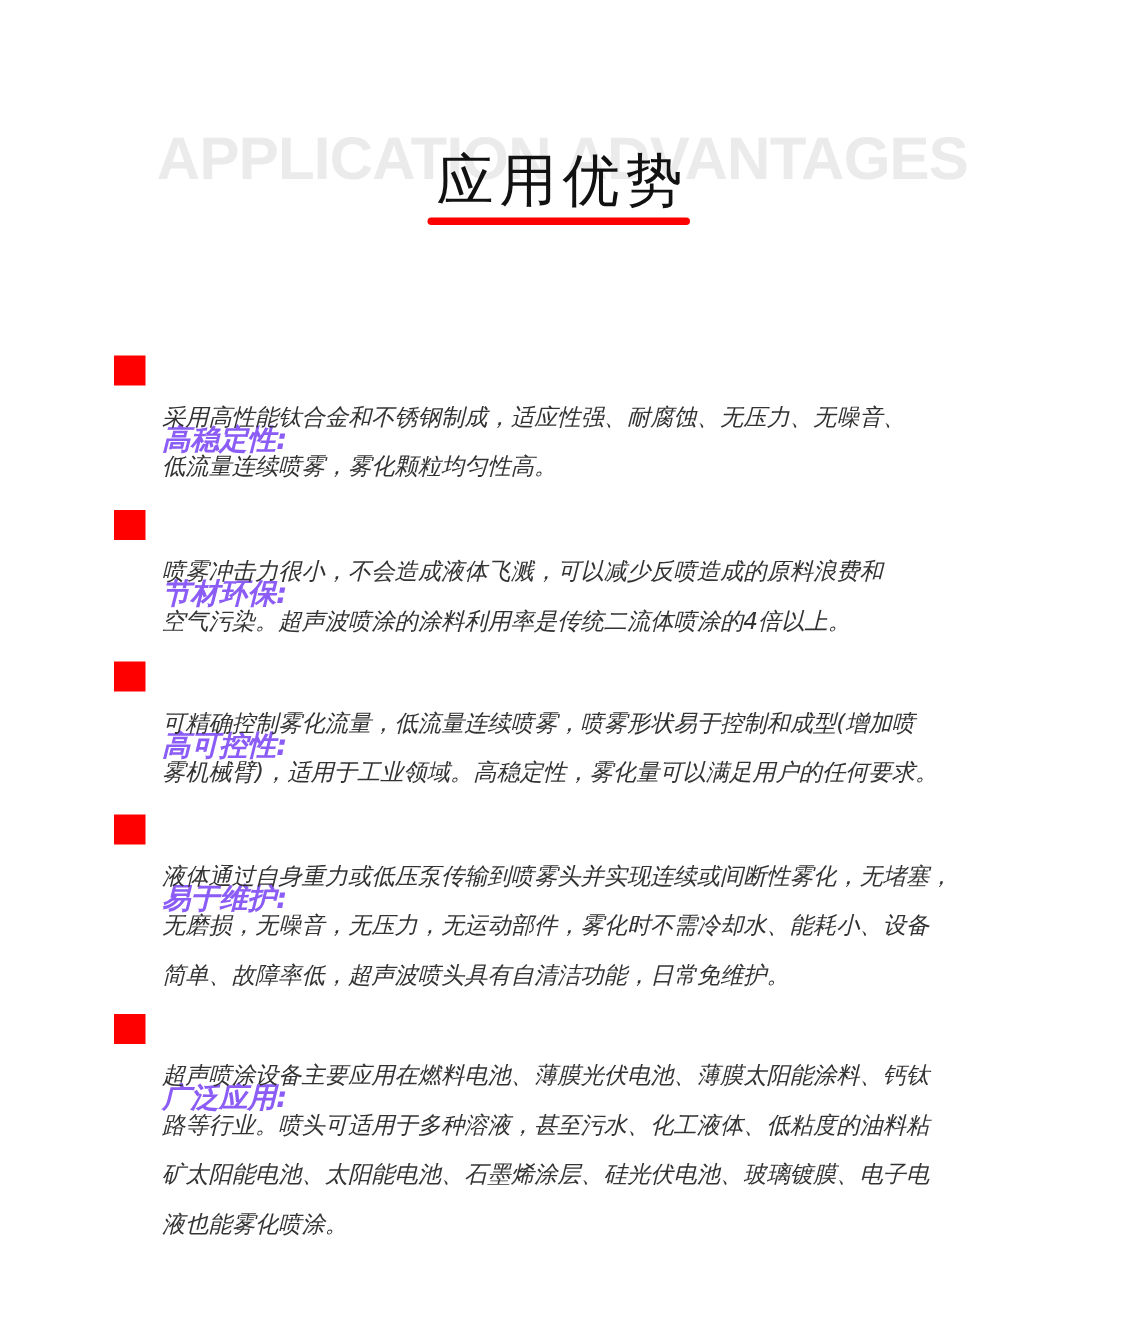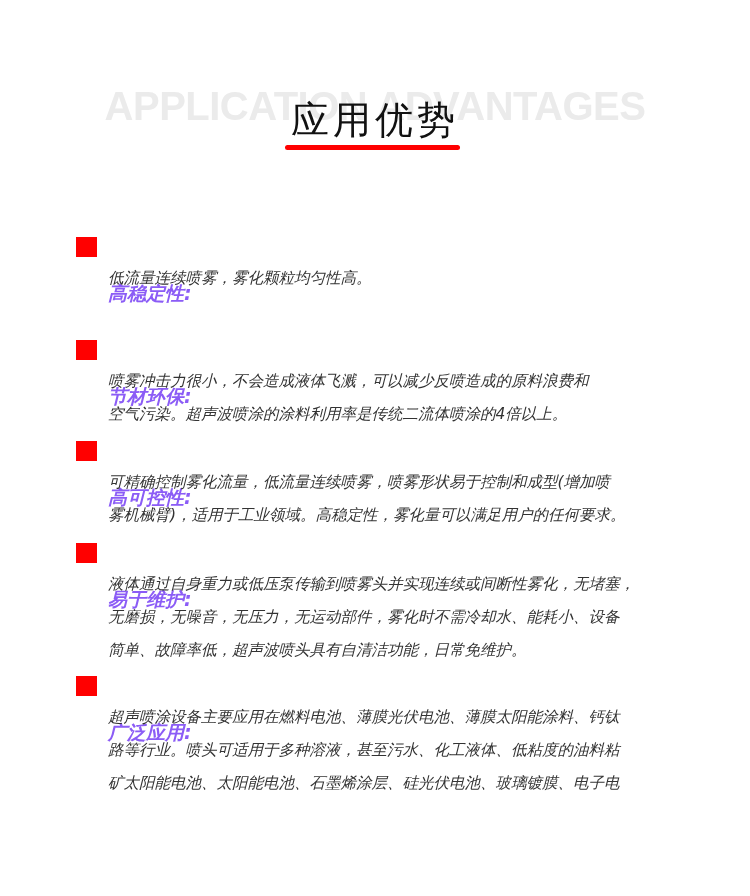--- a/index.html
+++ b/index.html
@@ -31,20 +31,21 @@
   <div class="title">应用优势</div>
   <div class="title-underline"></div>
 </div>
 
 <div class="sections">
 
   <div class="section" style="top:237px;">
     <div class="bullet"></div>
     <div class="heading">高稳定性:</div>
     <div class="body">
+      <span class="line">采用高性能钛合金和不锈钢制成，适应性强、耐腐蚀、无压力、无噪音、</span>
       <span class="line">低流量连续喷雾，雾化颗粒均匀性高。</span>
     </div>
   </div>
 
   <div class="section" style="top:340px;">
     <div class="bullet"></div>
     <div class="heading">节材环保:</div>
     <div class="body">
       <span class="line">喷雾冲击力很小，不会造成液体飞溅，可以减少反喷造成的原料浪费和</span>
       <span class="line">空气污染。超声波喷涂的涂料利用率是传统二流体喷涂的4倍以上。</span>
@@ -70,16 +71,17 @@
     </div>
   </div>
 
   <div class="section" style="top:676px;">
     <div class="bullet"></div>
     <div class="heading">广泛应用:</div>
     <div class="body">
       <span class="line">超声喷涂设备主要应用在燃料电池、薄膜光伏电池、薄膜太阳能涂料、钙钛</span>
       <span class="line">路等行业。喷头可适用于多种溶液，甚至污水、化工液体、低粘度的油料粘</span>
       <span class="line">矿太阳能电池、太阳能电池、石墨烯涂层、硅光伏电池、玻璃镀膜、电子电</span>
+      <span class="line">液也能雾化喷涂。</span>
     </div>
   </div>
 
 </div>
 
 </body></html>

